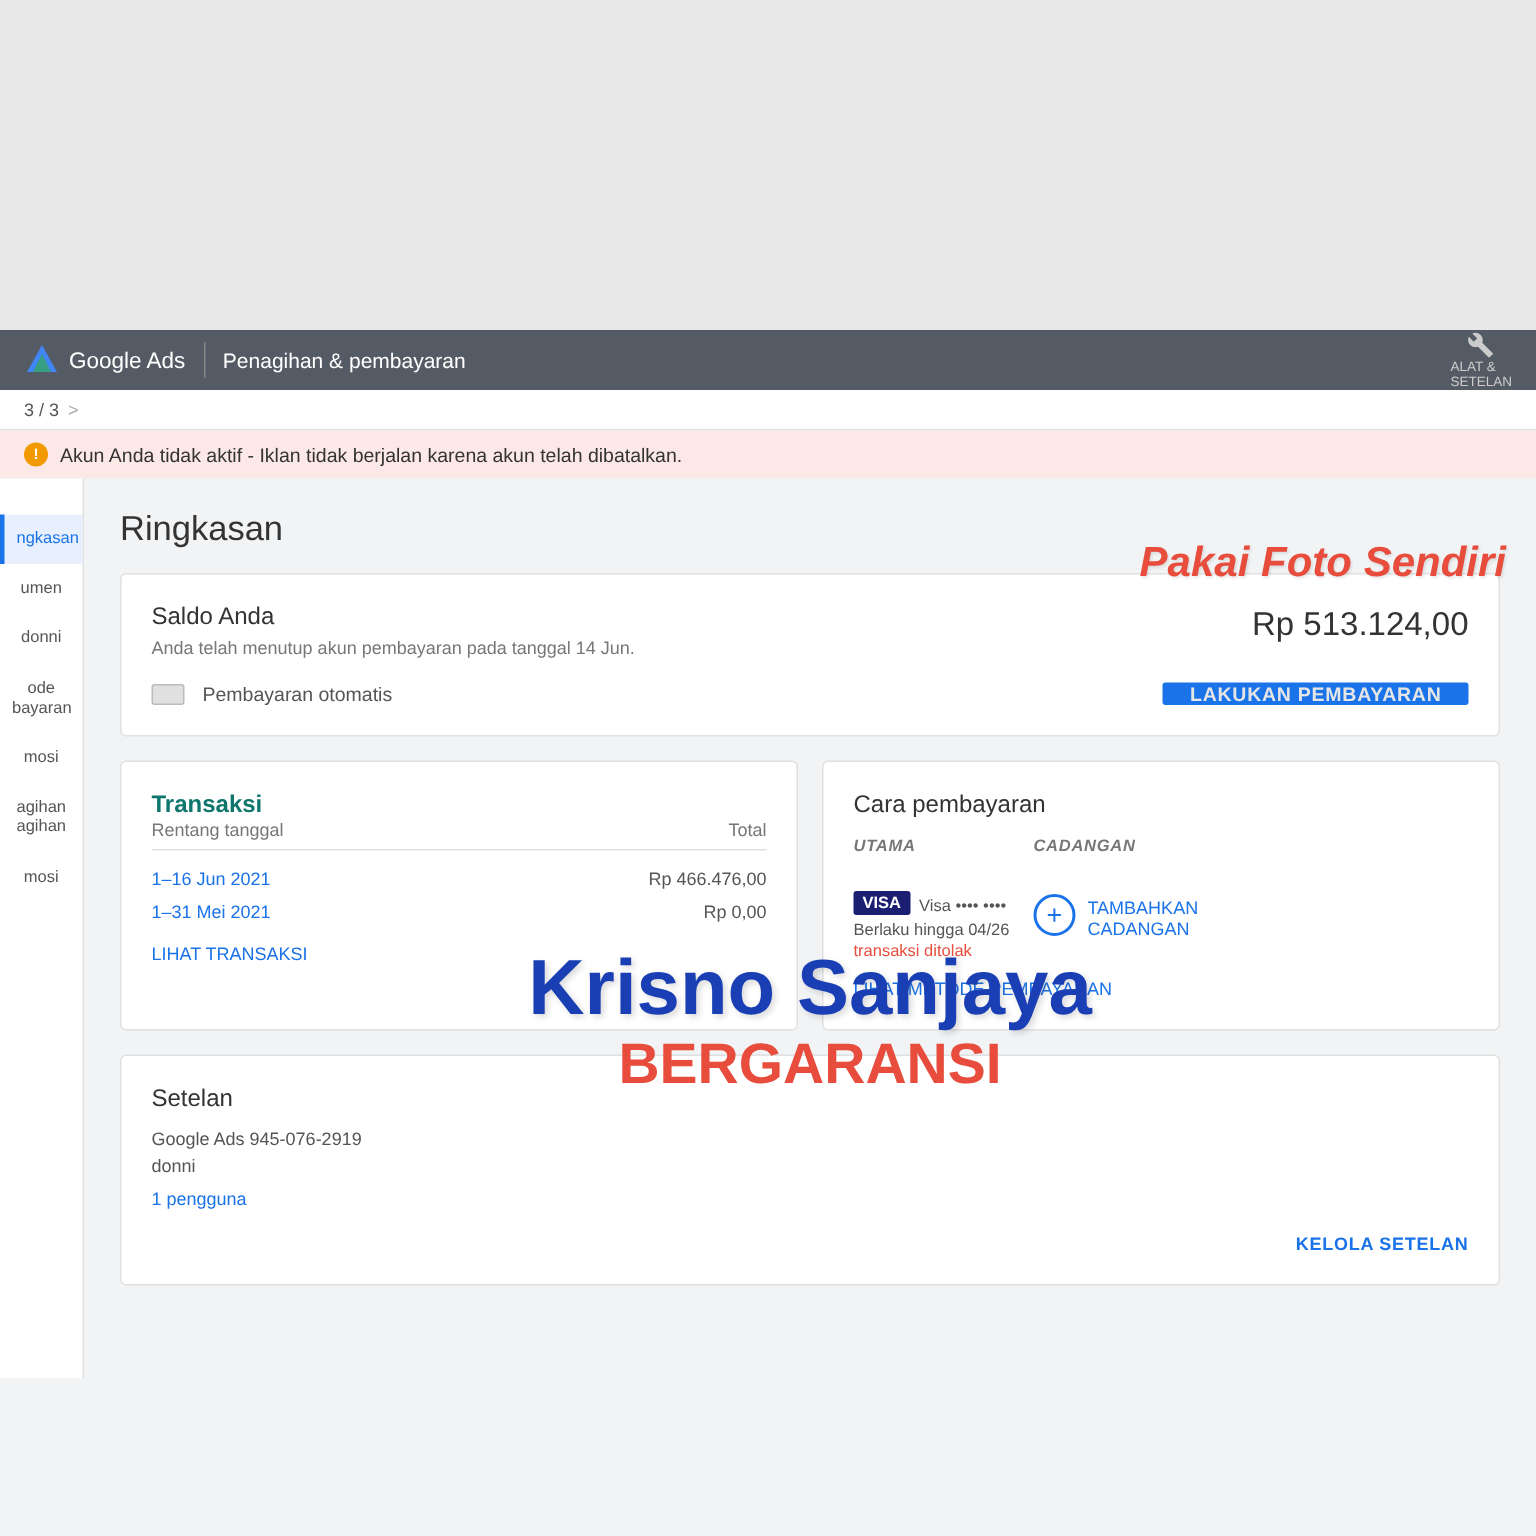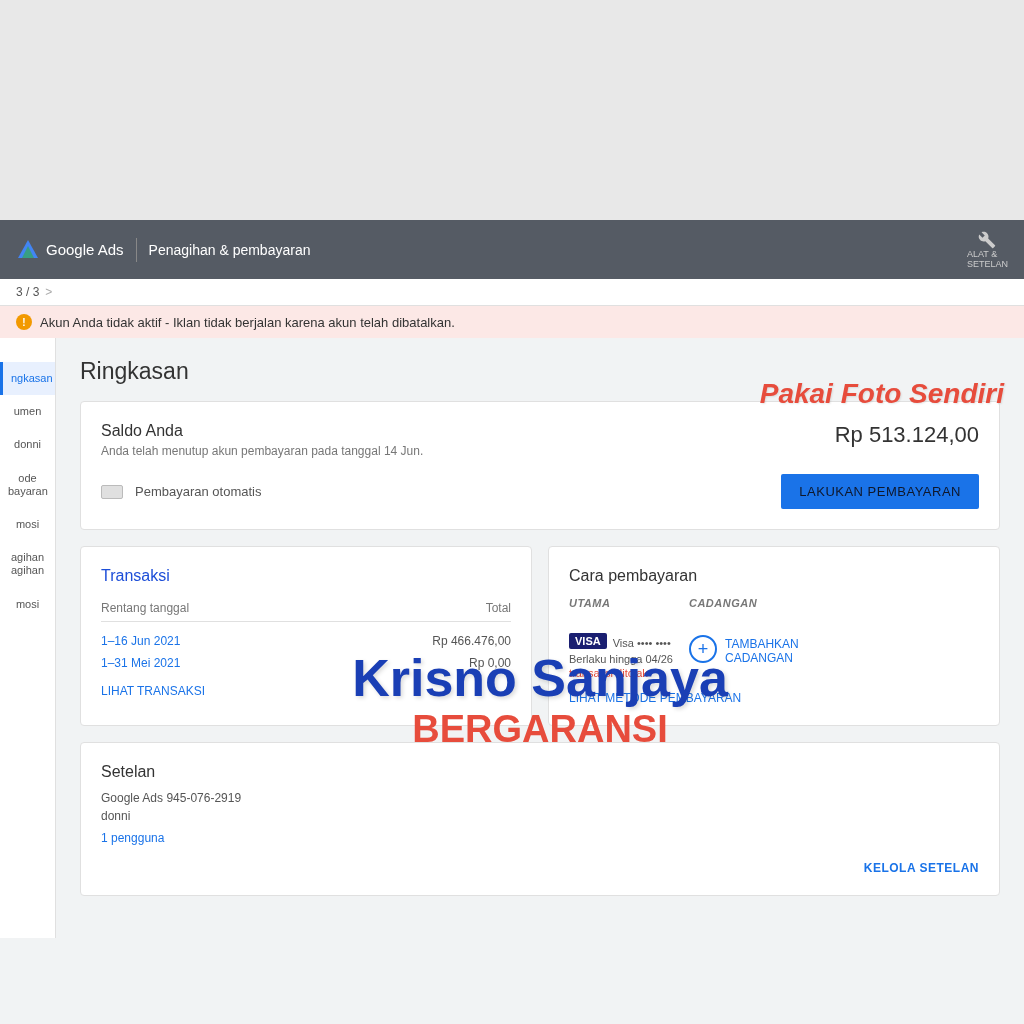--- a/index.html
+++ b/index.html
@@ -1,21 +1,21 @@
 <!DOCTYPE html>
 <html><head>
   <meta charset="utf-8">
   <style>
     * { box-sizing: border-box; margin: 0; padding: 0; }
     body { font-family: Arial, sans-serif; background: #f1f3f4; }
 
     
     .topbar {
       background: #555b64;
-      height: 59px;
+      height: 40px;
       display: flex;
       align-items: center;
       padding: 0 16px;
       gap: 12px;
     }
     .topbar-logo {
       display: flex;
       align-items: center;
       gap: 6px;
     }
@@ -168,47 +168,47 @@
     }
     .card-icon {
       width: 22px;
       height: 14px;
       background: #e0e0e0;
       border-radius: 2px;
       border: 1px solid #bbb;
     }
     .btn-primary {
       background: #1a73e8;
-      color: #0f172a;
+      color: #e5e5e5;
       border: none;
-      padding: 10px 18px;
+      padding: 0 18px;
       font-size: 13px;
-      font-weight: 400;
+      font-weight: 700;
       border-radius: 2px;
       cursor: pointer;
       letter-spacing: 0.5px;
     }
 
     
     .two-col {
       display: flex;
       gap: 16px;
       margin-bottom: 16px;
     }
     .two-col .card {
       flex: 1;
       margin-bottom: 0;
     }
 
     
     .trans-header {
       font-size: 16px;
-      font-weight: 400;
-      color: #1d4ed8;
-      margin-bottom: 16px;
+      font-weight: 700;
+      color: #0f766e;
+      margin-bottom: 0;
     }
     .trans-row-header {
       display: flex;
       justify-content: space-between;
       font-size: 12px;
       color: #777;
       border-bottom: 1px solid #e0e0e0;
       padding-bottom: 6px;
       margin-bottom: 8px;
     }

